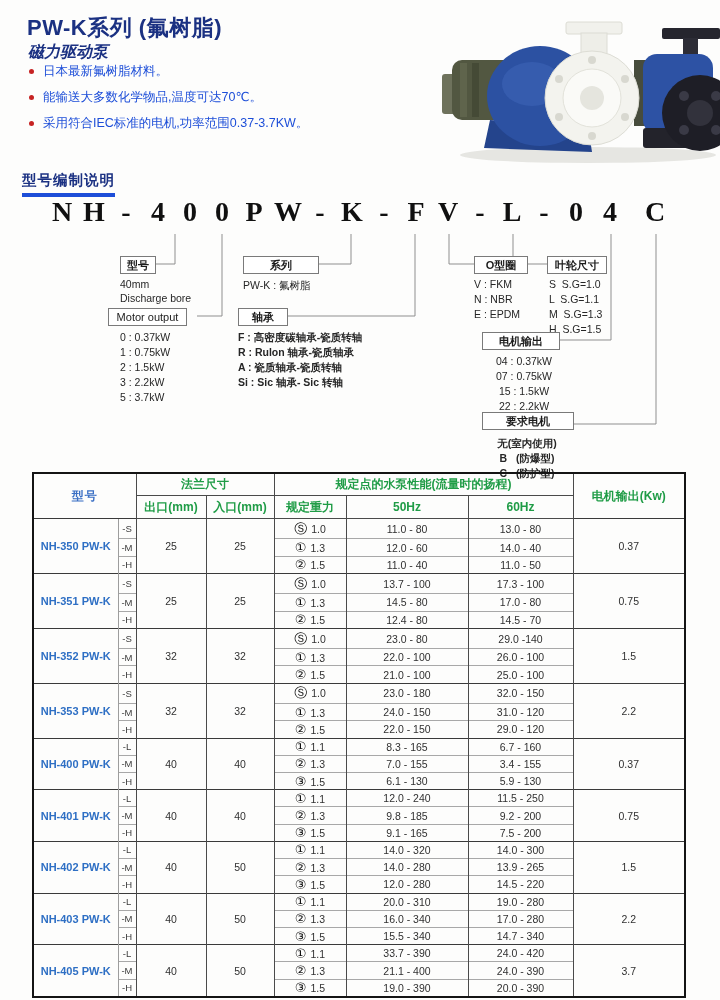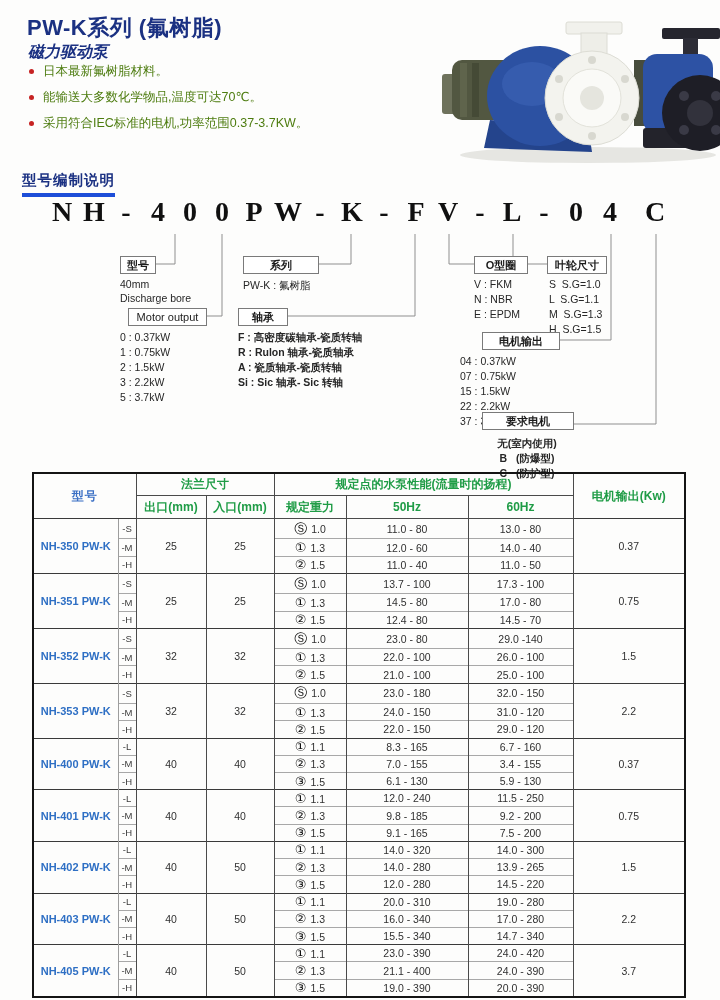--- a/index.html
+++ b/index.html
@@ -2,50 +2,50 @@
 <html><head>
 <meta charset="utf-8">
 <style>
   html,body{margin:0;padding:0;background:#ffffff;}
   .page{position:relative;width:720px;height:1000px;background:#fdfdfc;overflow:hidden;
         font-family:"Liberation Sans","DejaVu Sans",sans-serif;color:#222;padding-left:43px;}
   
   .title{position:absolute;left:27px;top:13px;font-size:22px;font-weight:bold;color:#1b3182;letter-spacing:.5px;}
   .subtitle{position:absolute;left:28px;top:42px;font-size:16px;font-weight:bold;font-style:italic;color:#1b3182;}
   .bullets{position:absolute;left:29px;top:64px;}
-  .bullet{display:flex;align-items:flex-start;margin-bottom:11px;line-height:15px;font-size:12.5px;color:#4d7c0f;}
+  .bullet{display:flex;align-items:flex-start;margin-bottom:11px;line-height:15px;font-size:12.5px;color:#1d4ed8;}
   .dot{width:5px;height:5px;border-radius:50%;background:#c62323;margin:5px 9px 0 0;flex:0 0 auto;}
   .section-heading{position:absolute;left:22px;top:171px;font-size:14.5px;font-weight:bold;color:#1b3182;
                    border-bottom:4px solid #1d4ed8;padding-bottom:3px;letter-spacing:1px;}
   
   .pump-art{position:absolute;left:440px;top:16px;width:280px;height:152px;}
   
   .model-code{position:absolute;left:0;top:196px;width:720px;height:36px;}
   .mc-char{position:absolute;top:0;transform:translateX(-50%);font-family:"Liberation Serif","DejaVu Serif",serif;
            font-size:28px;font-weight:bold;color:#101010;}
   .connectors{position:absolute;left:0;top:0;width:720px;height:470px;pointer-events:none;}
   .dbox{position:absolute;height:16px;line-height:16px;border:1px solid #7a7a7a;background:#fff;
         text-align:center;font-size:11px;font-weight:bold;color:#1c1c1c;}
   .dnotes{position:absolute;font-size:10.5px;line-height:15px;color:#262626;white-space:pre;}
   .dnotes.bold{font-weight:bold;}
   .dnotes.center{text-align:center;}
   .b-model{left:120px;top:256px;width:34px;}
   .n-model{left:120px;top:277px;line-height:14px;}
-  .b-motorcode{left:128px;top:308px;width:77px;font-weight:normal;}
+  .b-motorcode{left:108px;top:308px;width:77px;font-weight:normal;}
   .n-motorcode{left:120px;top:330px;}
   .b-series{left:243px;top:256px;width:74px;}
   .n-series{left:243px;top:278px;}
   .b-bearing{left:238px;top:308px;width:48px;}
   .n-bearing{left:238px;top:330px;}
   .b-oring{left:474px;top:256px;width:52px;}
   .n-oring{left:474px;top:277px;}
   .b-impeller{left:547px;top:256px;width:58px;}
   .n-impeller{left:549px;top:277px;}
   .b-motorout{left:482px;top:332px;width:76px;}
-  .n-motorout{left:460px;top:354px;}
+  .n-motorout{left:496px;top:354px;text-align:center;}
   .b-reqmotor{left:482px;top:412px;width:90px;}
   .n-reqmotor{left:482px;top:436px;width:90px;}
   
   .spec-table{position:absolute;left:32px;top:472px;width:652px;height:526px;border-collapse:collapse;
               table-layout:fixed;border:2px solid #141414;}
   .spec-table th,.spec-table td{padding:0;margin:0;text-align:center;vertical-align:middle;}
   .spec-table th{font-size:12px;font-weight:bold;color:#1f9c46;}
   th.h-model{font-size:12px;color:#3a6fc4;letter-spacing:1px;}
   th.h-flange,th.h-perf,th.h-motor{border-left:1px solid #4a4a4a;}
   thead tr.r1 th{height:21px;}
@@ -374,21 +374,21 @@
           <td class="c-grav subline"><span class="sym">③</span>1.5</td>
           <td class="c-50 subline">15.5 - 340</td>
           <td class="c-60 subline">14.7 - 340</td>
         </tr>
         <tr class="gstart">
           <td class="c-model" rowspan="3">NH-405 PW-K</td>
           <td class="c-suffix">-L</td>
           <td class="c-out" rowspan="3">40</td>
           <td class="c-in" rowspan="3">50</td>
           <td class="c-grav"><span class="sym">①</span>1.1</td>
-          <td class="c-50">23.0 - 390</td>
+          <td class="c-50">33.7 - 390</td>
           <td class="c-60">24.0 - 420</td>
           <td class="c-motor" rowspan="3">3.7</td>
         </tr>
         <tr>
           <td class="c-suffix subline">-M</td>
           <td class="c-grav subline"><span class="sym">②</span>1.3</td>
           <td class="c-50 subline">21.1 - 400</td>
           <td class="c-60 subline">24.0 - 390</td>
         </tr>
         <tr>

